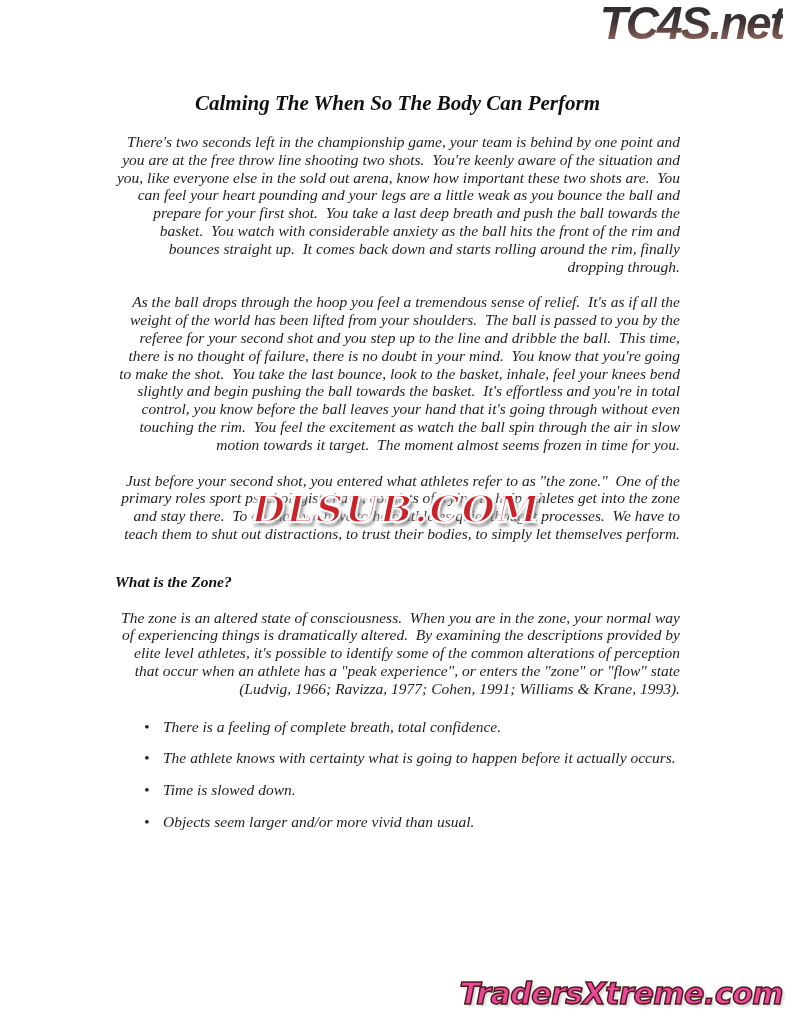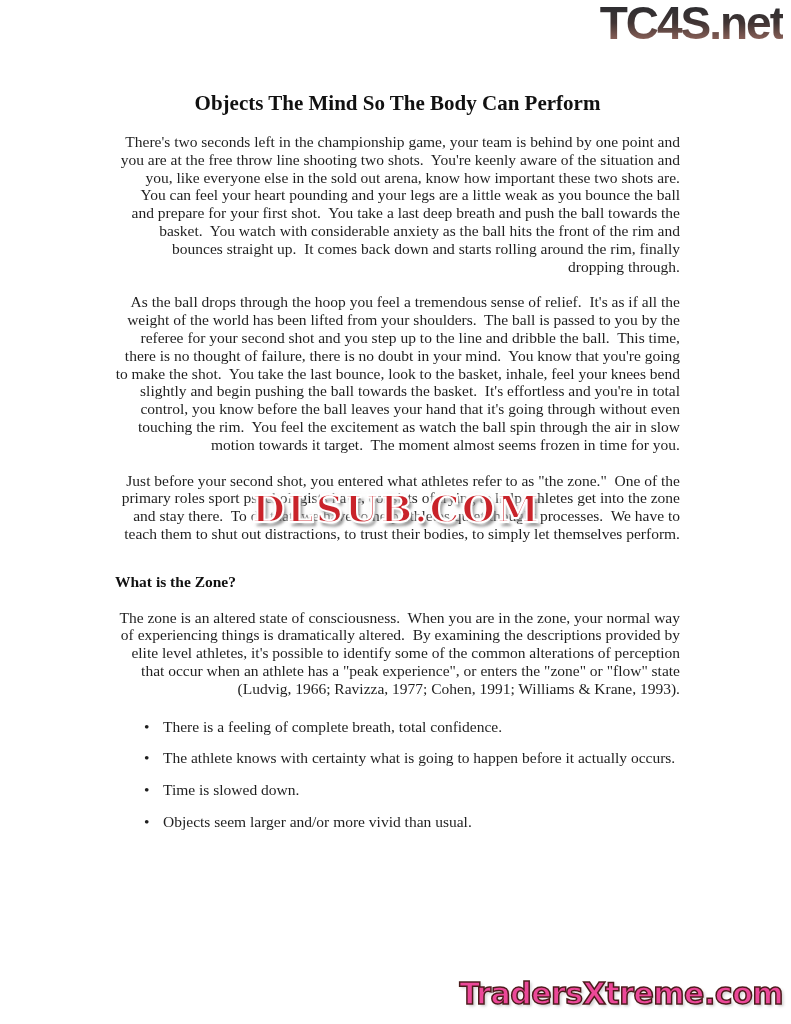--- a/index.html
+++ b/index.html
@@ -3,20 +3,21 @@
 <meta charset="utf-8">
 <style>
   html, body { margin: 0; padding: 0; background: #ffffff; }
   .page {
     position: relative;
     width: 791px;
     height: 1024px;
     background: #ffffff;
     overflow: hidden;
     font-family: "Liberation Serif", serif;
+    font-style: italic;
   }
   .content {
     position: absolute;
     left: 115px;
     top: 0;
     width: 565px;
     color: #1f1f1f;
   }
   .title {
     margin: 90px 0 0 0;
@@ -128,21 +129,21 @@
 </style>
 </head>
 <body>
 
 <div class="page">
 
   <div class="wm-top">TC4S.net</div>
 
   <div class="content">
 
-    <h1 class="title">Objects The Mind So The Body Can Perform</h1>
+    <h1 class="title">Calming The When So The Body Can Perform</h1>
 
 
     <p class="para first">There's two seconds left in the championship game, your team is behind by one point and you are at the free throw line shooting two shots.  You're keenly aware of the situation and you, like everyone else in the sold out arena, know how important these two shots are.  You can feel your heart pounding and your legs are a little weak as you bounce the ball and prepare for your first shot.  You take a last deep breath and push the ball towards the basket.  You watch with considerable anxiety as the ball hits the front of the rim and bounces straight up.  It comes back down and starts rolling around the rim, finally dropping through.</p>
 
     <p class="para">As the ball drops through the hoop you feel a tremendous sense of relief.  It's as if all the weight of the world has been lifted from your shoulders.  The ball is passed to you by the referee for your second shot and you step up to the line and dribble the ball.  This time, there is no thought of failure, there is no doubt in your mind.  You know that you're going to make the shot.  You take the last bounce, look to the basket, inhale, feel your knees bend slightly and begin pushing the ball towards the basket.  It's effortless and you're in total control, you know before the ball leaves your hand that it's going through without even touching the rim.  You feel the excitement as watch the ball spin through the air in slow motion towards it target.  The moment almost seems frozen in time for you.</p>
 
     <p class="para">Just before your second shot, you entered what athletes refer to as "the zone."  One of the primary roles sport psychologists have, consists of trying to help athletes get into the zone and stay there.  To do that, we have to help athletes quiet thought processes.  We have to teach them to shut out distractions, to trust their bodies, to simply let themselves perform.</p>
 
     <h3 class="section-heading">What is the Zone?</h3>
 

